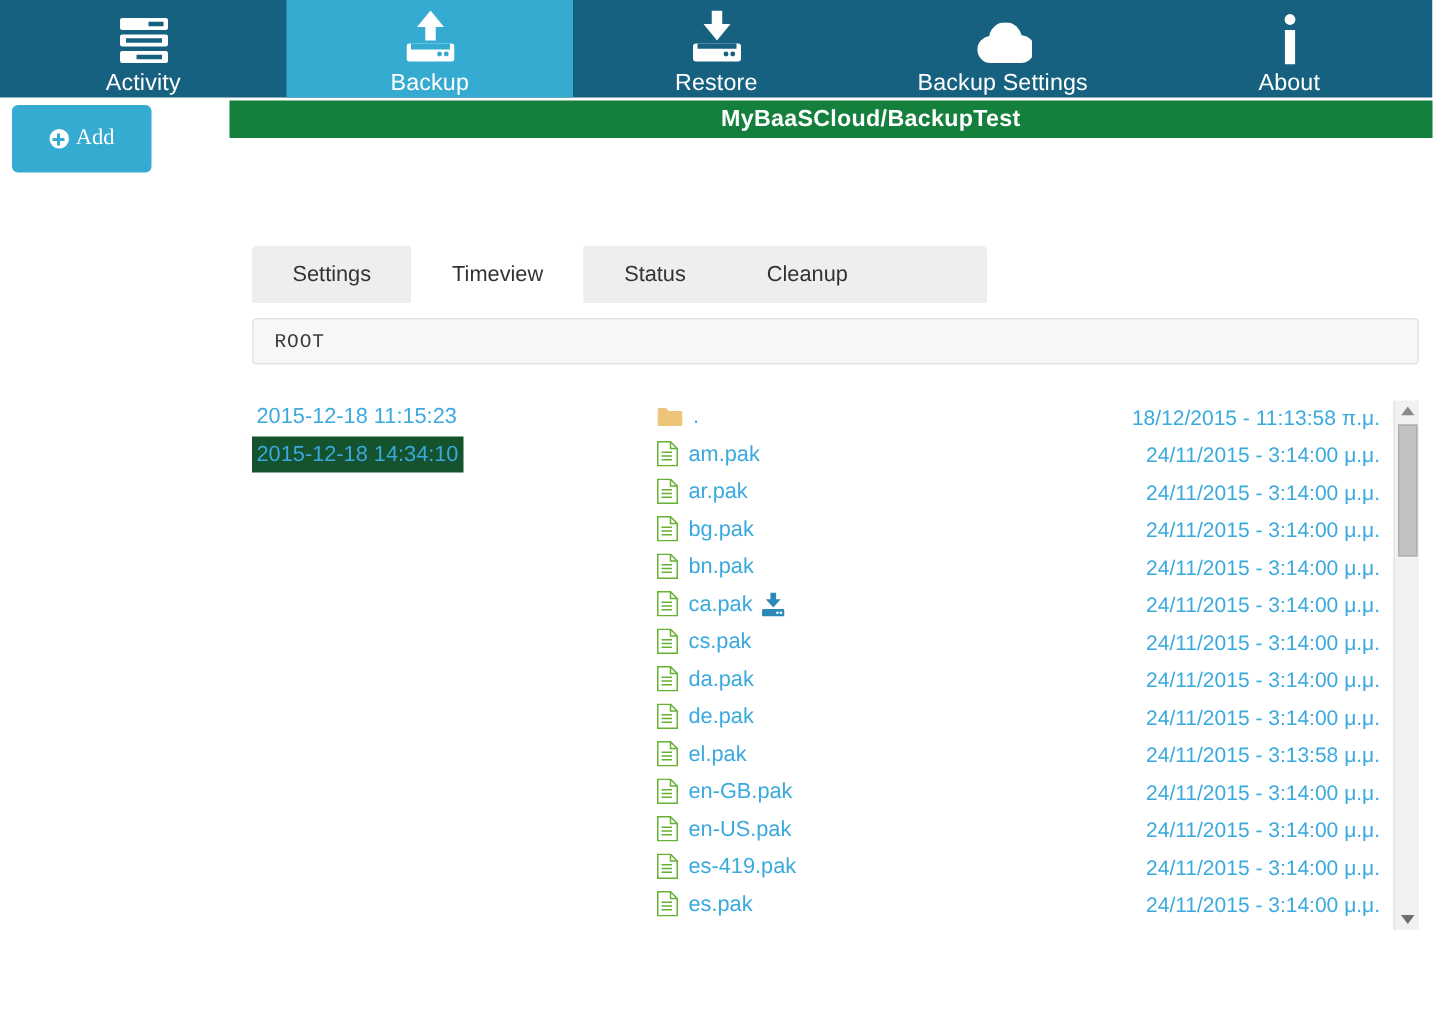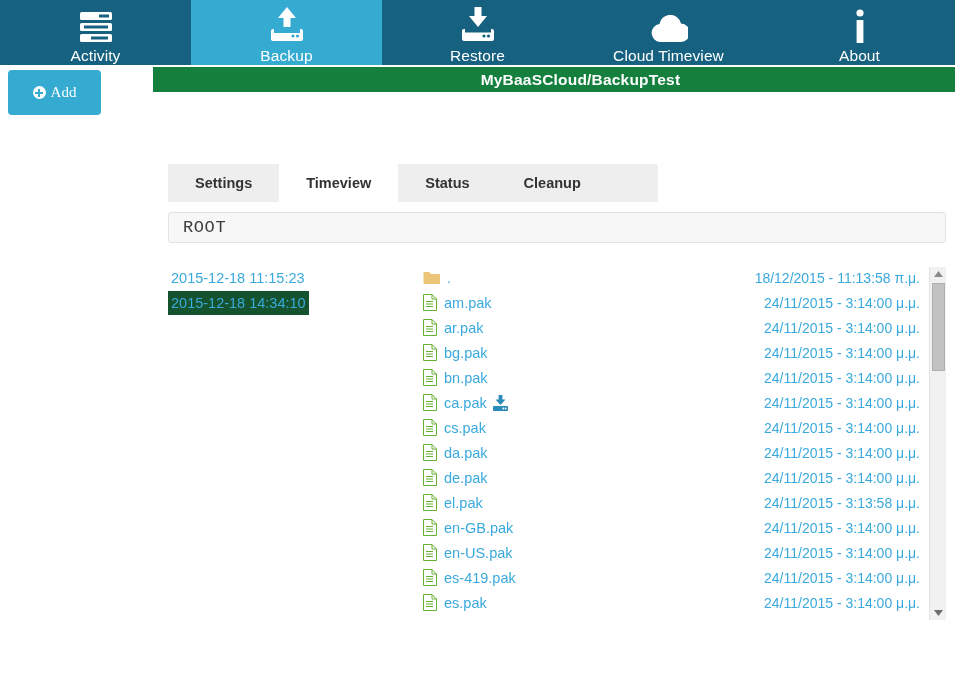--- a/index.html
+++ b/index.html
@@ -116,48 +116,48 @@
   .tab {
     display: flex;
     align-items: center;
     justify-content: center;
     font-size: 14.5px;
     color: #333333;
     cursor: pointer;
     padding: 0 27px;
     background: #eeeeee;
     user-select: none;
-    font-weight: bold;
   }
   .tab.active { background: #ffffff; color: #333333; }
 
   
   #breadcrumb {
     margin-top: 10px;
     height: 31px;
     width: 778px;
     background: #f7f7f7;
     border: 1px solid #e3e3e3;
     border-radius: 3px;
     display: flex;
     align-items: center;
     padding-left: 14px;
     font-family: "Liberation Mono", monospace;
-    font-size: 17px;
+    font-size: 13px;
     letter-spacing: .6px;
     color: #3c3c3c;
   }
 
   
   #columns {
     margin-top: 22px;
     position: relative;
     display: flex;
     width: 778px;
     height: 355px;
+    gap: 15px;
   }
   #times-col {
     width: 255px;
     flex: 0 0 auto;
     padding-top: 1px;
   }
   .time-entry {
     font-size: 14.5px;
     color: #3aa9dd;
     line-height: 24.5px;
@@ -267,21 +267,21 @@
       <span class="nav-label">Restore</span>
     </div>
     <div class="nav-item">
       <span class="nav-icon">
         <span style="display: inline-flex; align-items: center;">
           <svg width="38" height="28" viewBox="0 0 38 28">
             <path d="M10 27 a9 9 0 0 1 -0.6 -17.9 A11 11 0 0 1 31 8.5 a9.2 9.2 0 0 1 -1 18.5 z" fill="#fff"></path>
           </svg>
         </span>
       </span>
-      <span class="nav-label">Cloud Timeview</span>
+      <span class="nav-label">Backup Settings</span>
     </div>
     <div class="nav-item">
       <span class="nav-icon">
         <span style="display: inline-flex; align-items: center;">
           <svg width="14" height="34" viewBox="0 0 14 34">
             <circle cx="7" cy="4" r="3.6" fill="#fff"></circle>
             <rect x="3.6" y="11" width="6.8" height="23" fill="#fff"></rect>
           </svg>
         </span>
       </span>

